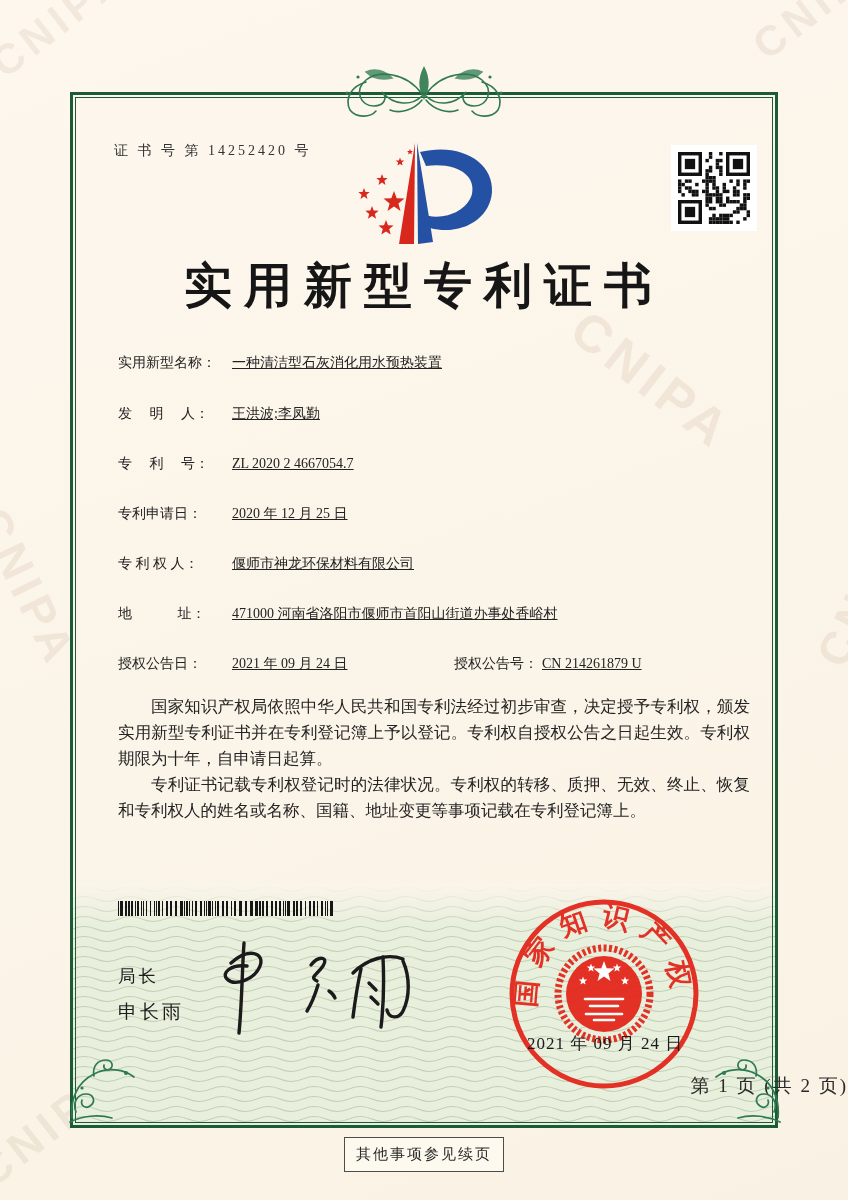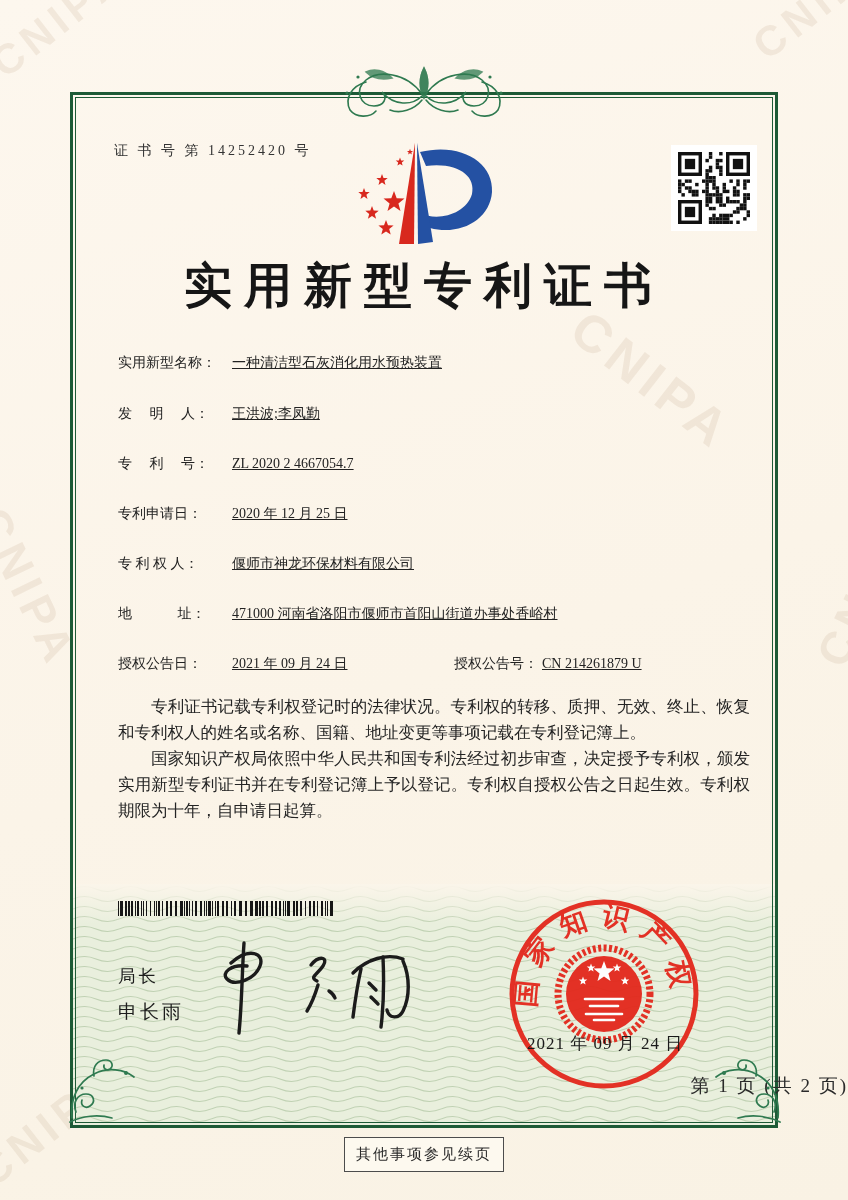--- a/index.html
+++ b/index.html
@@ -266,22 +266,22 @@
     <div class="frow" style="top:51px"><span class="lab">发　 明　 人：</span><span class="val">王洪波;李凤勤</span></div>
     <div class="frow" style="top:101px"><span class="lab">专　 利　 号：</span><span class="val">ZL 2020 2 4667054.7</span></div>
     <div class="frow" style="top:151px"><span class="lab">专利申请日：</span><span class="val">2020 年 12 月 25 日</span></div>
     <div class="frow" style="top:201px"><span class="lab">专 利 权 人：</span><span class="val">偃师市神龙环保材料有限公司</span></div>
     <div class="frow" style="top:251px"><span class="lab">地　　　 址：</span><span class="val">471000 河南省洛阳市偃师市首阳山街道办事处香峪村</span></div>
     <div class="frow" style="top:301px"><span class="lab">授权公告日：</span><span class="val">2021 年 09 月 24 日</span></div>
     <div class="frow frow2" style="top:301px"><span class="lab" style="min-width:0;margin-right:4px">授权公告号：</span><span class="val">CN 214261879 U</span></div>
   </div>
 
   <div class="paras">
+    <p>国家知识产权局依照中华人民共和国专利法经过初步审查，决定授予专利权，颁发实用新型专利证书并在专利登记簿上予以登记。专利权自授权公告之日起生效。专利权期限为十年，自申请日起算。</p>
     <p>专利证书记载专利权登记时的法律状况。专利权的转移、质押、无效、终止、恢复和专利权人的姓名或名称、国籍、地址变更等事项记载在专利登记簿上。</p>
-    <p>国家知识产权局依照中华人民共和国专利法经过初步审查，决定授予专利权，颁发实用新型专利证书并在专利登记簿上予以登记。专利权自授权公告之日起生效。专利权期限为十年，自申请日起算。</p>
   </div>
 
   <svg class="barcode" id="barcode" width="218" height="15">
       <g fill="#161616">
         <rect x="0" y="0" width="1" height="15"></rect>
         <rect x="2" y="0" width="3" height="15"></rect>
         <rect x="7" y="0" width="2" height="15"></rect>
         <rect x="10" y="0" width="2" height="15"></rect>
         <rect x="13" y="0" width="2" height="15"></rect>
         <rect x="17" y="0" width="1" height="15"></rect>

